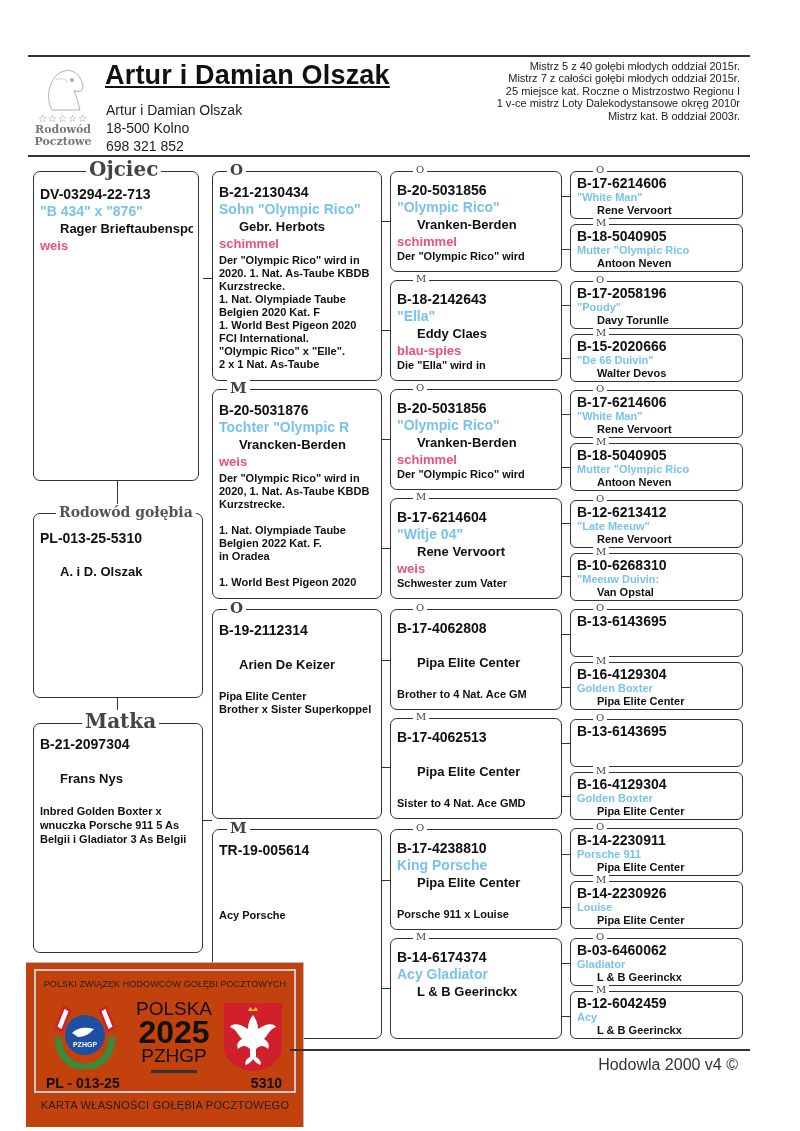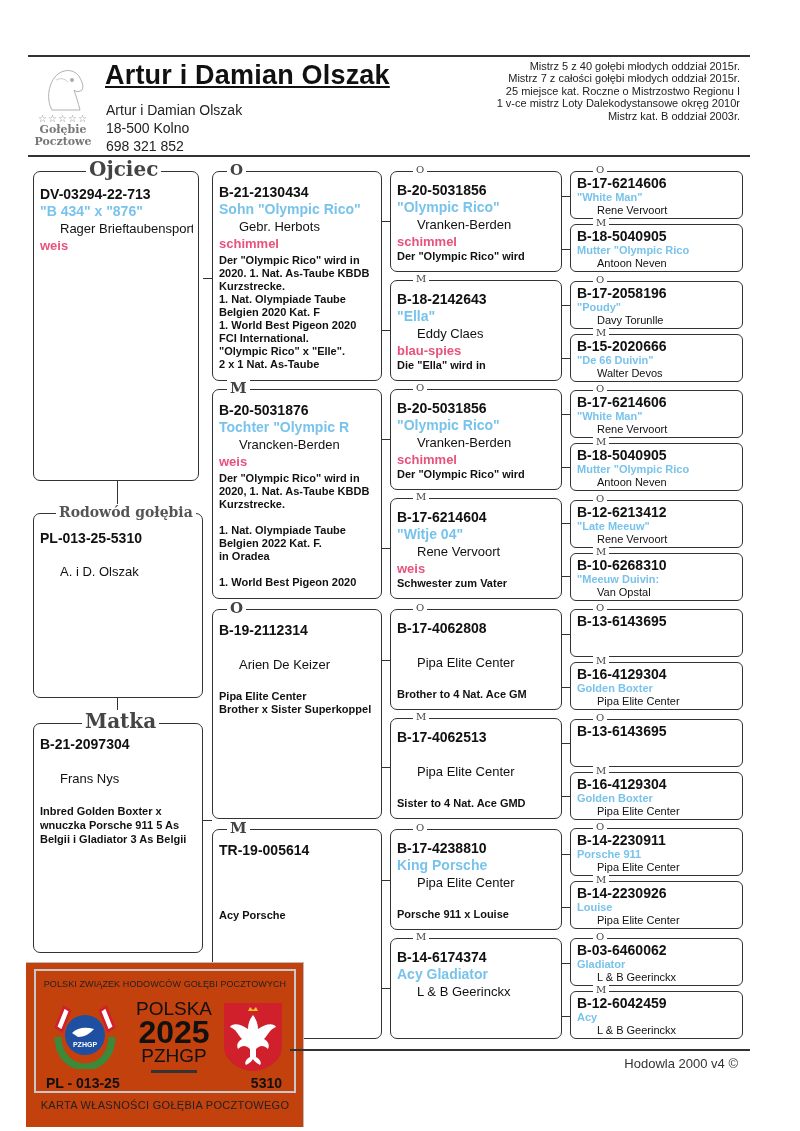--- a/index.html
+++ b/index.html
@@ -25,21 +25,21 @@
   
   .box { position: absolute; border: 1.4px solid #333; border-radius: 7px; background: #fff; padding: 6px 5px 0 6px; }
   .box .legend { position: absolute; top: -10px; background: #fff; padding: 0 3px; font-family: "DejaVu Serif", "Liberation Serif", serif; color: #444; font-weight: bold; line-height: 16px; }
   .lg-big { font-size: 20px; top: -14px !important; line-height: 22px !important; }
   .lg-med { font-size: 15px; }
   .lg-sm { font-size: 10px; font-weight: normal !important; top: -8px !important; line-height: 12px !important; }
   .lg-rod { font-size: 14px; color: #555 !important; }
 
   .ring { font-weight: bold; color: #111; white-space: nowrap; }
   .nm { font-weight: bold; color: #78c3ec; white-space: nowrap; overflow: hidden; }
-  .br { font-weight: normal; color: #111; white-space: nowrap; overflow: hidden; padding-left: 20px; }
+  .br { font-weight: bold; color: #111; white-space: nowrap; overflow: hidden; padding-left: 20px; }
   .cl { font-weight: bold; color: #e8527b; }
   .nt { font-weight: bold; color: #111; }
 
   .c1 .ring { font-size: 14px; line-height: 17px; }
   .c1 .nm { font-size: 14px; line-height: 17px; }
   .c1 .br { font-size: 13px; line-height: 17px; }
   .c1 .cl { font-size: 13px; line-height: 17px; }
   .c1 .nt { font-size: 11px; line-height: 13px; }
 
   .c3 .ring { font-size: 14px; line-height: 16px; }
@@ -59,35 +59,35 @@
   .card .mid { position: absolute; left: 98px; top: 28px; width: 80px; text-align: center; color: #111; }
   .card .mid .p1 { font-size: 19px; line-height: 20px; }
   .card .mid .p2 { font-size: 32px; line-height: 26px; font-weight: bold; }
   .card .mid .p3 { font-size: 19px; line-height: 21px; }
   .card .mid .bar { width: 46px; height: 3px; background: #333; margin: 4px auto 0; }
   .card .eagle { position: absolute; left: 186px; top: 30px; width: 62px; height: 72px; }
   .card .pl { position: absolute; left: 10px; top: 104px; font-size: 14px; font-weight: bold; color: #111; }
   .card .num { position: absolute; right: 12px; top: 104px; font-size: 14px; font-weight: bold; color: #111; }
   .card .footer { position: absolute; left: 0; top: 136px; width: 278px; text-align: center; font-size: 11px; color: #222; letter-spacing: 0.3px; }
 
-  .sw { position: absolute; right: 62px; top: 1056px; font-size: 13px; color: #333; }
+  .sw { position: absolute; right: 62px; top: 1056px; font-size: 16px; color: #333; }
 </style>
 </head>
 <body>
 
 <div class="hr top"></div>
 
 <div class="logo">
   <svg class="bird" viewBox="0 0 50 52">
     <path d="M14 48 C8 38 10 20 20 12 C28 6 38 8 42 16 C44 20 46 24 44 28 C42 30 38 30 36 28 C38 34 40 40 42 48 Z" fill="none" stroke="#b0b0b0" stroke-width="1"></path>
     <circle cx="34" cy="18" r="2" fill="#aaa"></circle>
     <path d="M18 18 C22 16 26 16 30 20" fill="none" stroke="#ccc" stroke-width="1"></path>
   </svg>
   <div class="stars">☆☆☆☆☆</div>
-  <div class="lt">Gołębie</div>
+  <div class="lt">Rodowód</div>
   <div class="lt">Pocztowe</div>
 </div>
 
 <div class="title">Artur i Damian Olszak</div>
 <div class="addr">
   <div>Artur i Damian Olszak</div>
   <div>18-500 Kolno</div>
   <div>698 321 852</div>
 </div>
 

